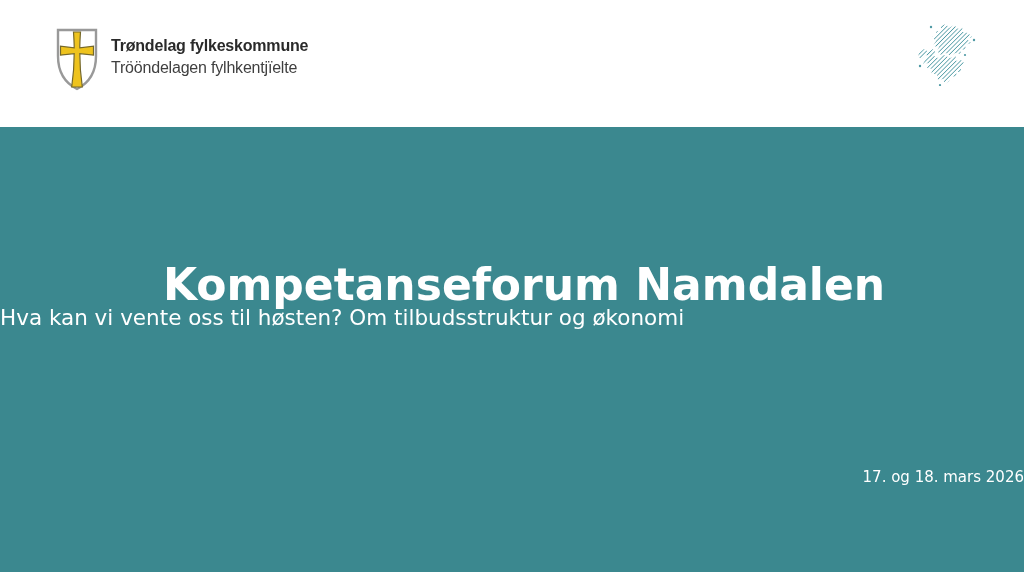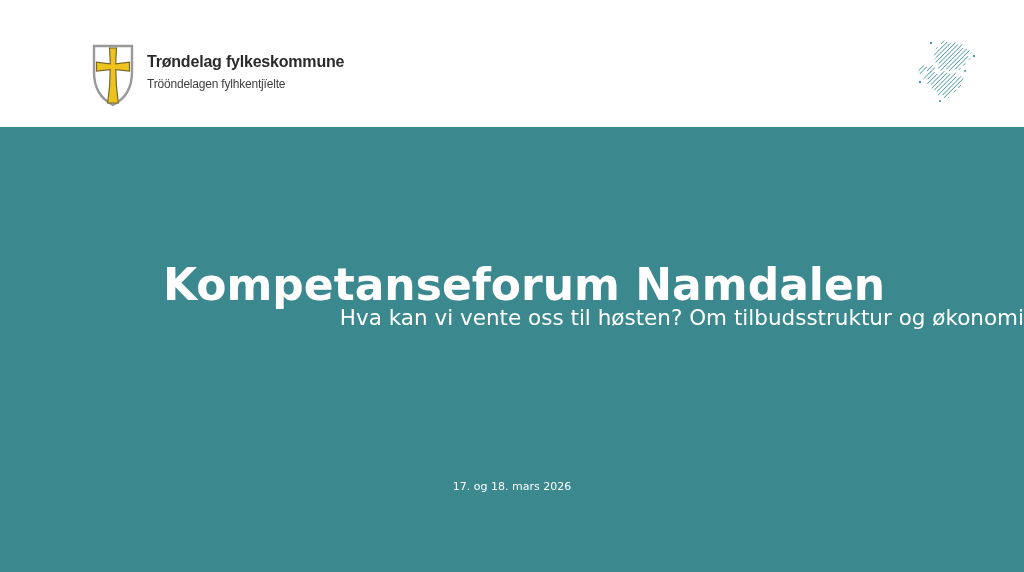--- a/index.html
+++ b/index.html
@@ -5,65 +5,64 @@
   html,body { margin:0; padding:0; background:#e8e8e8; }
   .slide {
     position:relative;
     width:1024px; height:572px;
     margin:0 auto;
     overflow:hidden;
     background: var(--header-background, #ffffff);
     font-family:"DejaVu Sans", sans-serif;
   }
   .topbar {
-    position:absolute; top:16px; left:0; right:0; height:111px;
+    position:absolute; top:0; left:0; right:0; height:111px;
     background: var(--header-background, #ffffff);
-    margin-left: 36px;
   }
   .main-area {
     position:absolute; top:127px; left:0; right:0; bottom:0;
     background: var(--teal-background, #3B888F);
   }
   .logo {
     position:absolute; left:56px; top:28px;
     display:flex; align-items:flex-start;
   }
   .logo .shield { width:42px; height:63px; margin-right:13px; }
   .logo-lines { padding-top:7px; font-family:"Liberation Sans", sans-serif; }
   .org-name {
     font-weight:700; font-size:16px; line-height:22px;
     letter-spacing:-0.2px;
     color: var(--logo-text-primary, #2A2A2A);
     white-space:nowrap;
   }
   .org-name-sami {
-    font-weight:400; font-size:12px; line-height:22px;
+    font-weight:400; font-size:16px; line-height:22px;
     letter-spacing:-0.2px;
     color: var(--logo-text-secondary, #3F3F3F);
     white-space:nowrap;
   }
   .map-icon { position:absolute; right:46px; top:24px; width:60px; height:62px; }
   .slide-title {
     position:absolute; top:248px; left:0; width:100%;
     margin:12px; text-align:center;
     font-weight:700; font-size:44px; line-height:50px; letter-spacing:0;
     color: var(--title-text, #ffffff);
     white-space:nowrap;
   }
   .slide-subtitle {
     position:absolute; top:304px; left:0; width:100%;
-    margin:0; text-align:right;
+    margin:0; text-align:left;
     font-weight:400; font-size:21.5px; line-height:28px;
     color: var(--title-text, #ffffff);
     white-space:nowrap;
   }
   .footer-block {
-    position:absolute; top:477px; left:0; width:100%;
-    text-align:center;
-    font-size:11px; line-height:20px;
+    position:absolute; top:467px; left:0; width:100%;
+    text-align:right;
+    font-size:15px; line-height:20px;
     color: var(--title-text, #ffffff);
   }
 </style>
 </head>
 <body>
 
 <div class="slide">
 
   <header class="topbar">
 

